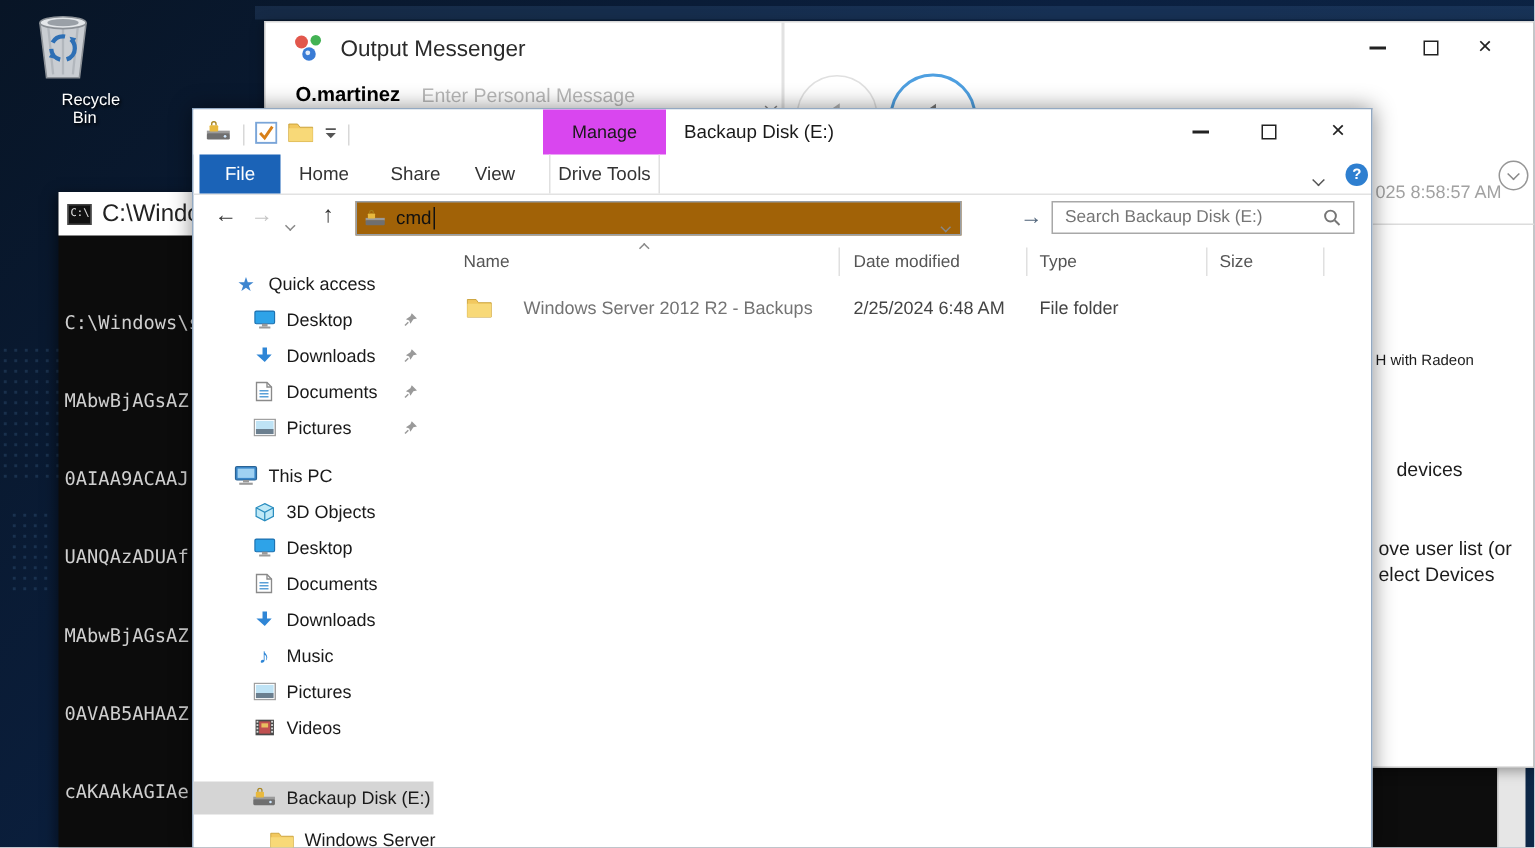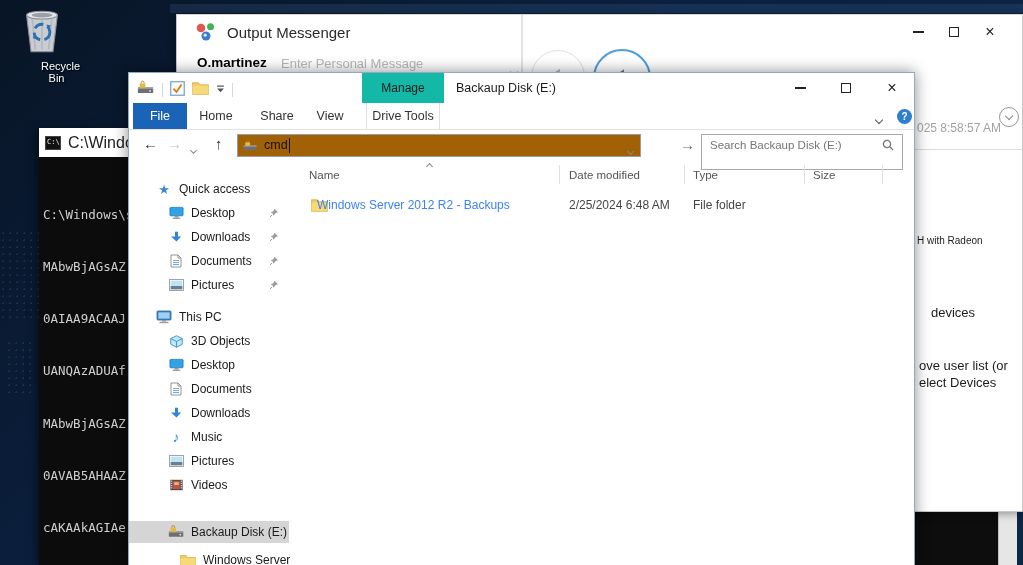--- a/index.html
+++ b/index.html
@@ -48,21 +48,21 @@
   .cmd-titlebar { height:29px; background:#fff; display:flex; align-items:center; padding-left:6px; overflow:hidden; white-space:nowrap; }
   .cmd-title { font-size:16px; color:#222; margin-left:7px;text-align:right; }
   .cmd-icon { width:16px; height:14px; background:#111; border:1px solid #444; color:#e8e8e8; font-size:7px; font-family:"DejaVu Sans Mono", monospace; display:flex; align-items:flex-start; padding:1px; flex:0 0 auto; }
   .cmd-body { padding:14px 0 0 4px; font-family:"DejaVu Sans Mono", monospace; font-size:12.5px; line-height:17.4px; color:#cfcfcf; white-space:pre; overflow:hidden; }
 
   
   .ex { position:absolute; left:128px; top:72px; width:787px; height:493px; background:#fff; border:1px solid #93a9c2; border-bottom:none; box-shadow:0 0 14px rgba(0,0,0,.45); z-index:30; font-size:12px; color:#1a1a1a; }
   .ex-titlebar { position:absolute; left:0; top:0; width:100%; height:30px; background:#fff; }
   .qat { position:absolute; left:8px; top:7px; display:flex; align-items:center; gap:7px; }
   .qat-sep { width:1px; height:14px; background:#d8d8d8; }
-  .manage-tab { position:absolute; left:233px; top:0; width:82px; height:30px; background:#14b8a6; text-align:center; line-height:30px; font-size:12px; color:#1a1a1a; }
+  .manage-tab { position:absolute; left:233px; top:0; width:82px; height:30px; background:#d946ef; text-align:center; line-height:30px; font-size:12px; color:#1a1a1a; }
   .ex-title { position:absolute; left:327px; top:0; line-height:30px; font-size:12.5px; color:#1a1a1a; }
   .ex-controls { position:absolute; left:648px; top:0; display:flex; }
   .ex-controls .wbtn { width:46px; height:30px; }
   .ex-tabs { position:absolute; left:0; top:30px; width:100%; height:27px; border-bottom:1px solid #e2e2e2; }
   .tab { position:absolute; top:0; height:26px; line-height:26px; text-align:center; color:#333; font-size:12.5px; }
   .tab.file { left:4px; width:54px; background:#1b63b7; color:#fff; }
   .tab.home { left:62px; width:50px; }
   .tab.share { left:122px; width:52px; }
   .tab.view { left:178px; width:46px; }
   .tab.dtools { left:237px; width:74px; border-left:1px solid #e0e0e0; border-right:1px solid #e0e0e0; }
@@ -70,39 +70,39 @@
   .helpq { position:absolute; left:768px; top:6px; width:15px; height:15px; border-radius:50%; background:#2e7fd0; color:#fff; font-size:10px; font-weight:bold; text-align:center; line-height:15px; }
   .ex-nav { position:absolute; left:0; top:57px; width:100%; height:31px; }
   .navg { position:absolute; font-size:15px; color:#333; top:5px; }
   .navg.fwd { color:#c4c4c4; }
   .navg.go { color:#50647a; top:6px; }
   .addr { position:absolute; left:108px; top:4px; width:404px; height:23px; border:1px solid #979ea6; background:#a16207;text-decoration:underline; }
   .addr-val { position:absolute; left:26px; top:3px; font-size:12.5px; color:#111; }
   .addr-caret { position:absolute; top:3px; width:1px; height:15px; background:#111; }
   .addr-drive { position:absolute; left:5px; top:4px; }
   .addr-chev { position:absolute; right:7px; top:8px; }
-  .searchbox { position:absolute; left:572px; top:4px; width:202px; height:36px; border:1px solid #a8a8a8; background:#fff; }
+  .searchbox { position:absolute; left:572px; top:4px; width:202px; height:22px; border:1px solid #a8a8a8; background:#fff; }
   .search-ph { position:absolute; left:8px; top:4px; font-size:11.5px; color:#757575; }
   .search-mag { position:absolute; right:7px; top:3px; }
 
   .ex-main { position:absolute; left:0; top:88px; right:0; bottom:0; }
   .srow { position:absolute; left:0; width:164px; height:24px; display:flex; align-items:center; color:#1a1a1a; font-size:12px; }
   .srow .sic { display:inline-flex; width:18px; justify-content:center; flex:0 0 auto; }
   .srow .slab { margin-left:6px; white-space:nowrap; overflow:hidden; }
   .srow.sel { background:#d5d5d5; width:160px; height:22px; }
   .pin { position:absolute; right:14px; top:6px; }
   .star { color:#3f86d0; font-size:13px; }
   .musicnote { color:#2f86d6; font-size:14px; }
 
   .lhead { position:absolute; left:164px; top:2px; right:0; height:24px; font-size:11.5px; color:#555; }
   .hcol { position:absolute; top:6px; }
   .hsep { position:absolute; top:2px; width:1px; height:19px; background:#e0e0e0; }
   .sortcaret { position:absolute; left:134px; top:-4px; }
   .frow { position:absolute; left:164px; top:34px; right:0; height:22px; font-size:12px; }
-  .frow .fname { position:absolute; left:24px; top:3px; color:#3b82f6; }
+  .frow .fname { position:absolute; left:56px; top:3px; color:#737373; }
   .frow .fdate { position:absolute; left:276px; top:3px; color:#444; }
   .frow .ftype { position:absolute; left:400px; top:3px; color:#444; }
   .frow .fsize { position:absolute; left:520px; top:3px; color:#444; }
   .frow .ficon { position:absolute; left:18px; top:3px; }
 </style>
 </head>
 <body>
 
 <div class="stage">
   <div class="topband"></div>

